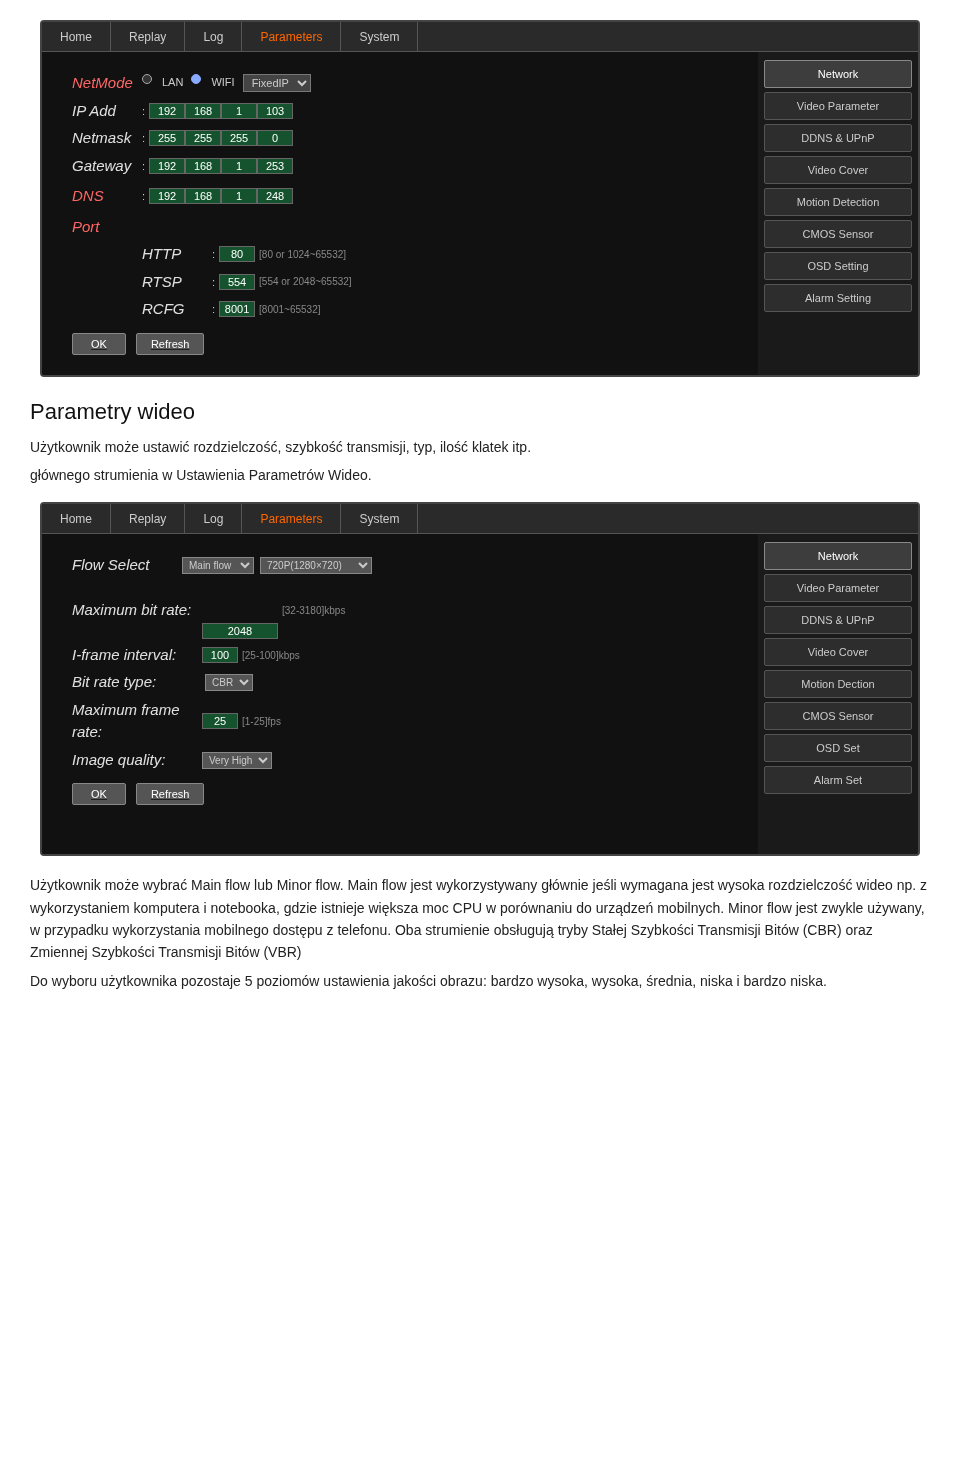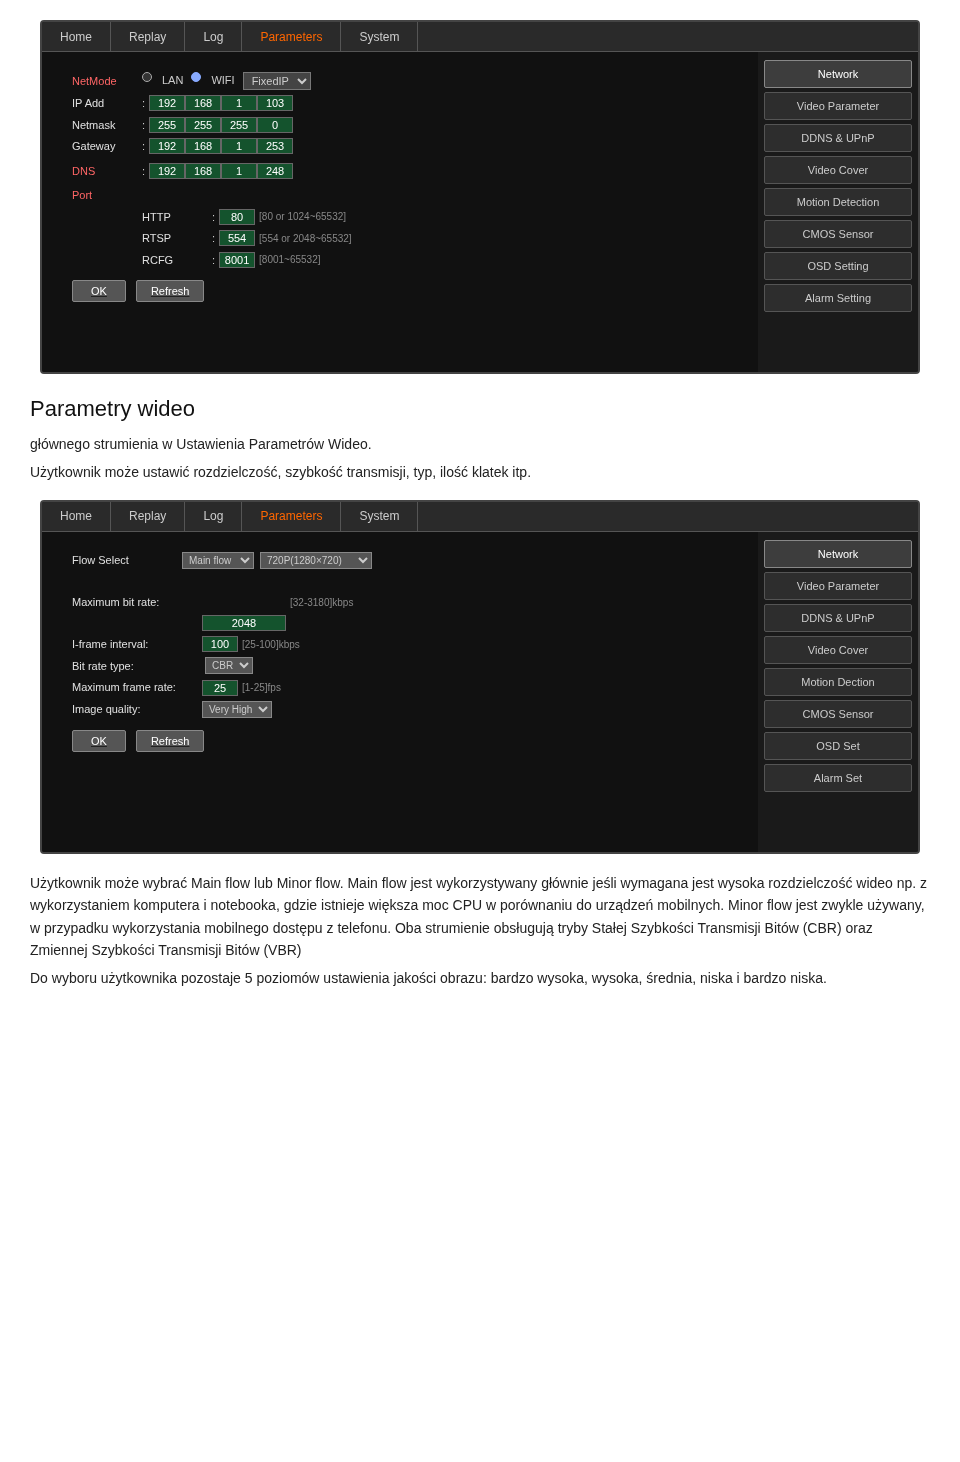--- a/index.html
+++ b/index.html
@@ -92,41 +92,42 @@
     .form-row {
       display: flex;
       align-items: center;
       margin-bottom: 5px;
       font-size: 11px;
       color: #aaa;
     }
     .form-label {
       width: 70px;
       color: #e0e0e0;
-      font-size: 11px;
+      font-size: 15px;
+      font-style: italic;
     }
     .form-label.red {
       color: #ff6666;
     }
     .form-value {
       color: #ccc;
       font-size: 11px;
       margin-right: 4px;
     }
     .form-input-box {
       background: #14532d;
       border: 1px solid #666;
       color: #fff;
       font-size: 11px;
       padding: 1px 0;
       width: 36px;
       text-align: center;
     }
     .form-input-wide {
-      width: 84px;
+      width: 76px;
       margin-top: 41px;
     }
     .form-hint {
       color: #888;
       font-size: 10px;
       margin-left: 4px;
     }
 
     
     .radio-group {
@@ -317,22 +318,22 @@
         <button class="sidebar-btn">Motion Detection</button>
         <button class="sidebar-btn">CMOS Sensor</button>
         <button class="sidebar-btn">OSD Setting</button>
         <button class="sidebar-btn">Alarm Setting</button>
       </div>
     </div>
   </div>
 
   <div style="margin-bottom: 16px;">
     <div class="section-heading">Parametry wideo</div>
+    <p class="body-text">Użytkownik może ustawić rozdzielczość, szybkość transmisji, typ, ilość klatek itp.</p>
     <p class="body-text">głównego strumienia w Ustawienia Parametrów Wideo.</p>
-    <p class="body-text">Użytkownik może ustawić rozdzielczość, szybkość transmisji, typ, ilość klatek itp.</p>
   </div>
 
   <div class="screenshot-panel">
     <div class="cam-nav">
       <div class="cam-nav-item">Home</div>
       <div class="cam-nav-item">Replay</div>
       <div class="cam-nav-item">Log</div>
       <div class="cam-nav-item active">Parameters</div>
       <div class="cam-nav-item">System</div>
     </div>

